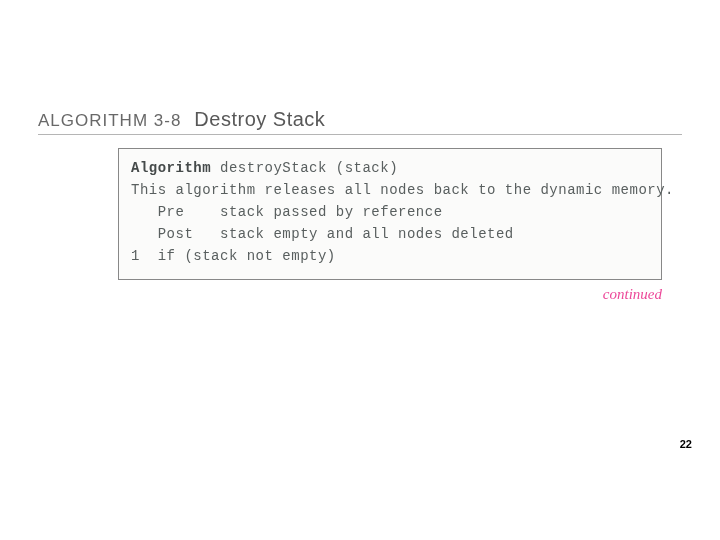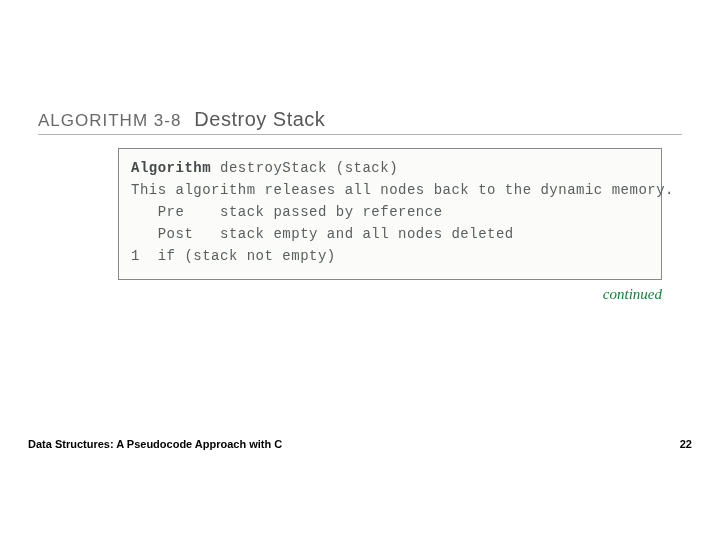--- a/index.html
+++ b/index.html
@@ -73,21 +73,21 @@
     font-weight: bold;
     color: #454a4a;
   }
   .continued {
     position: absolute;
     right: 58px;
     top: 286px;
     font-family: Georgia, "Times New Roman", serif;
     font-style: italic;
     font-size: 15px;
-    color: #15803d;
+    color: #ec4899;
   }
   .footer-left {
     position: absolute;
     left: 28px;
     bottom: 18px;
     font-family: Arial, Helvetica, sans-serif;
     font-size: 11px;
     font-weight: bold;
     color: #000;
   }
@@ -117,16 +117,15 @@
   <div class="code-box">
     <pre><span class="kw">Algorithm</span><span> destroyStack (stack)</span>
 <span>This algorithm releases all nodes back to the dynamic memory.</span>
 <span>   Pre    stack passed by reference</span>
 <span>   Post   stack empty and all nodes deleted</span>
 <span>1  if (stack not empty)</span></pre>
   </div>
 
   <div class="continued">continued</div>
 
-  <div class="footer-left">Data Structures: A Pseudocode Approach with C</div>
   <div class="footer-right">22</div>
 
 </div>
 
 </body></html>

